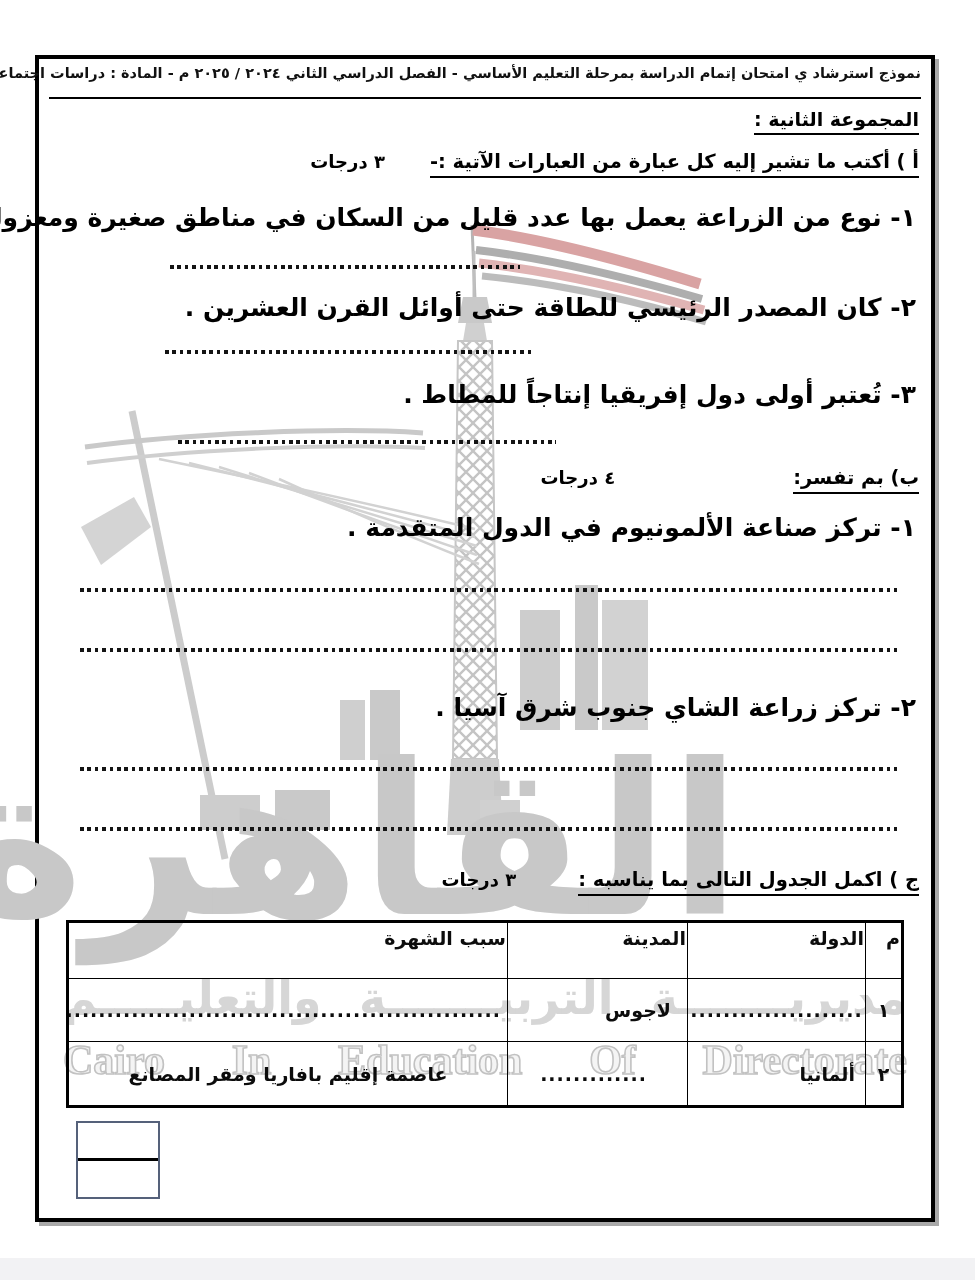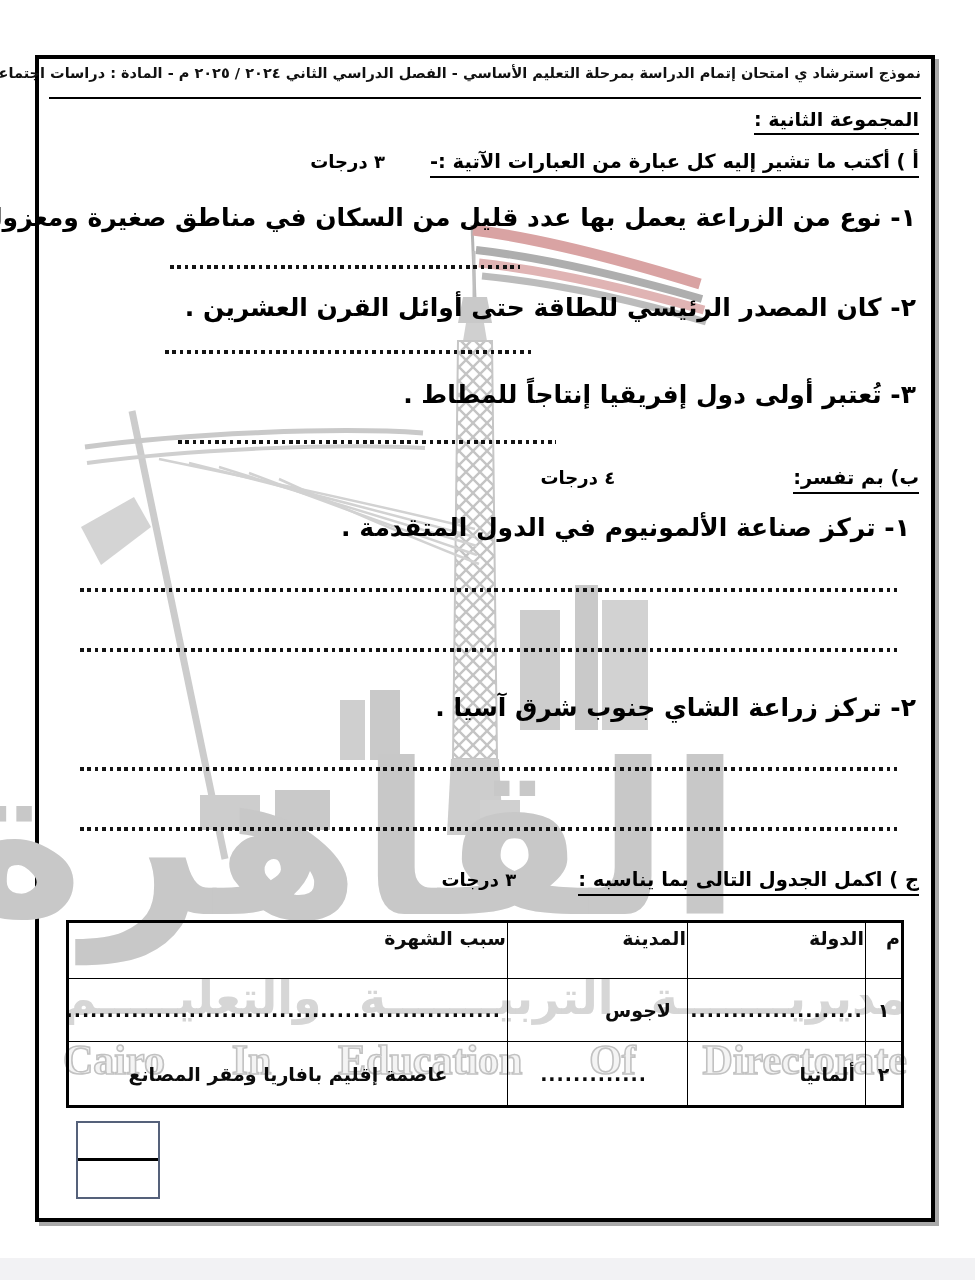--- a/index.html
+++ b/index.html
@@ -138,21 +138,21 @@
   <div class="abs dotline" style="top:206px;left:131px;width:350px;"></div>
   <div class="abs q" style="top:234px;right:15px;text-align:right;">٢- كان المصدر الرئيسي للطاقة حتى أوائل القرن العشرين .</div>
   <div class="abs dotline" style="top:291px;left:126px;width:367px;"></div>
   <div class="abs q" style="top:321px;right:15px;">٣- تُعتبر أولى دول إفريقيا إنتاجاً للمطاط .</div>
   <div class="abs dotline" style="top:381px;left:139px;width:378px;"></div>
 
   <div class="abs secrow" style="top:407px;right:12px;gap:178px;">
     <span class="sec-h u">ب) بم تفسر:</span>
     <span class="marks">٤ درجات</span>
   </div>
-  <div class="abs q" style="top:454px;right:21px;">١- تركز صناعة الألمونيوم في الدول المتقدمة .</div>
+  <div class="abs q" style="top:454px;right:15px;">١- تركز صناعة الألمونيوم في الدول المتقدمة .</div>
   <div class="abs dotline" style="top:529px;left:41px;width:817px;"></div>
   <div class="abs dotline" style="top:589px;left:41px;width:817px;"></div>
   <div class="abs q" style="top:634px;right:15px;">٢- تركز زراعة الشاي جنوب شرق آسيا .</div>
   <div class="abs dotline" style="top:708px;left:41px;width:817px;"></div>
   <div class="abs dotline" style="top:768px;left:41px;width:817px;"></div>
 
   <div class="abs secrow" style="top:809px;right:12px;gap:62px;">
     <span class="sec-h u">ج ) اكمل الجدول التالى بما يناسبه :</span>
     <span class="marks">٣ درجات</span>
   </div>

